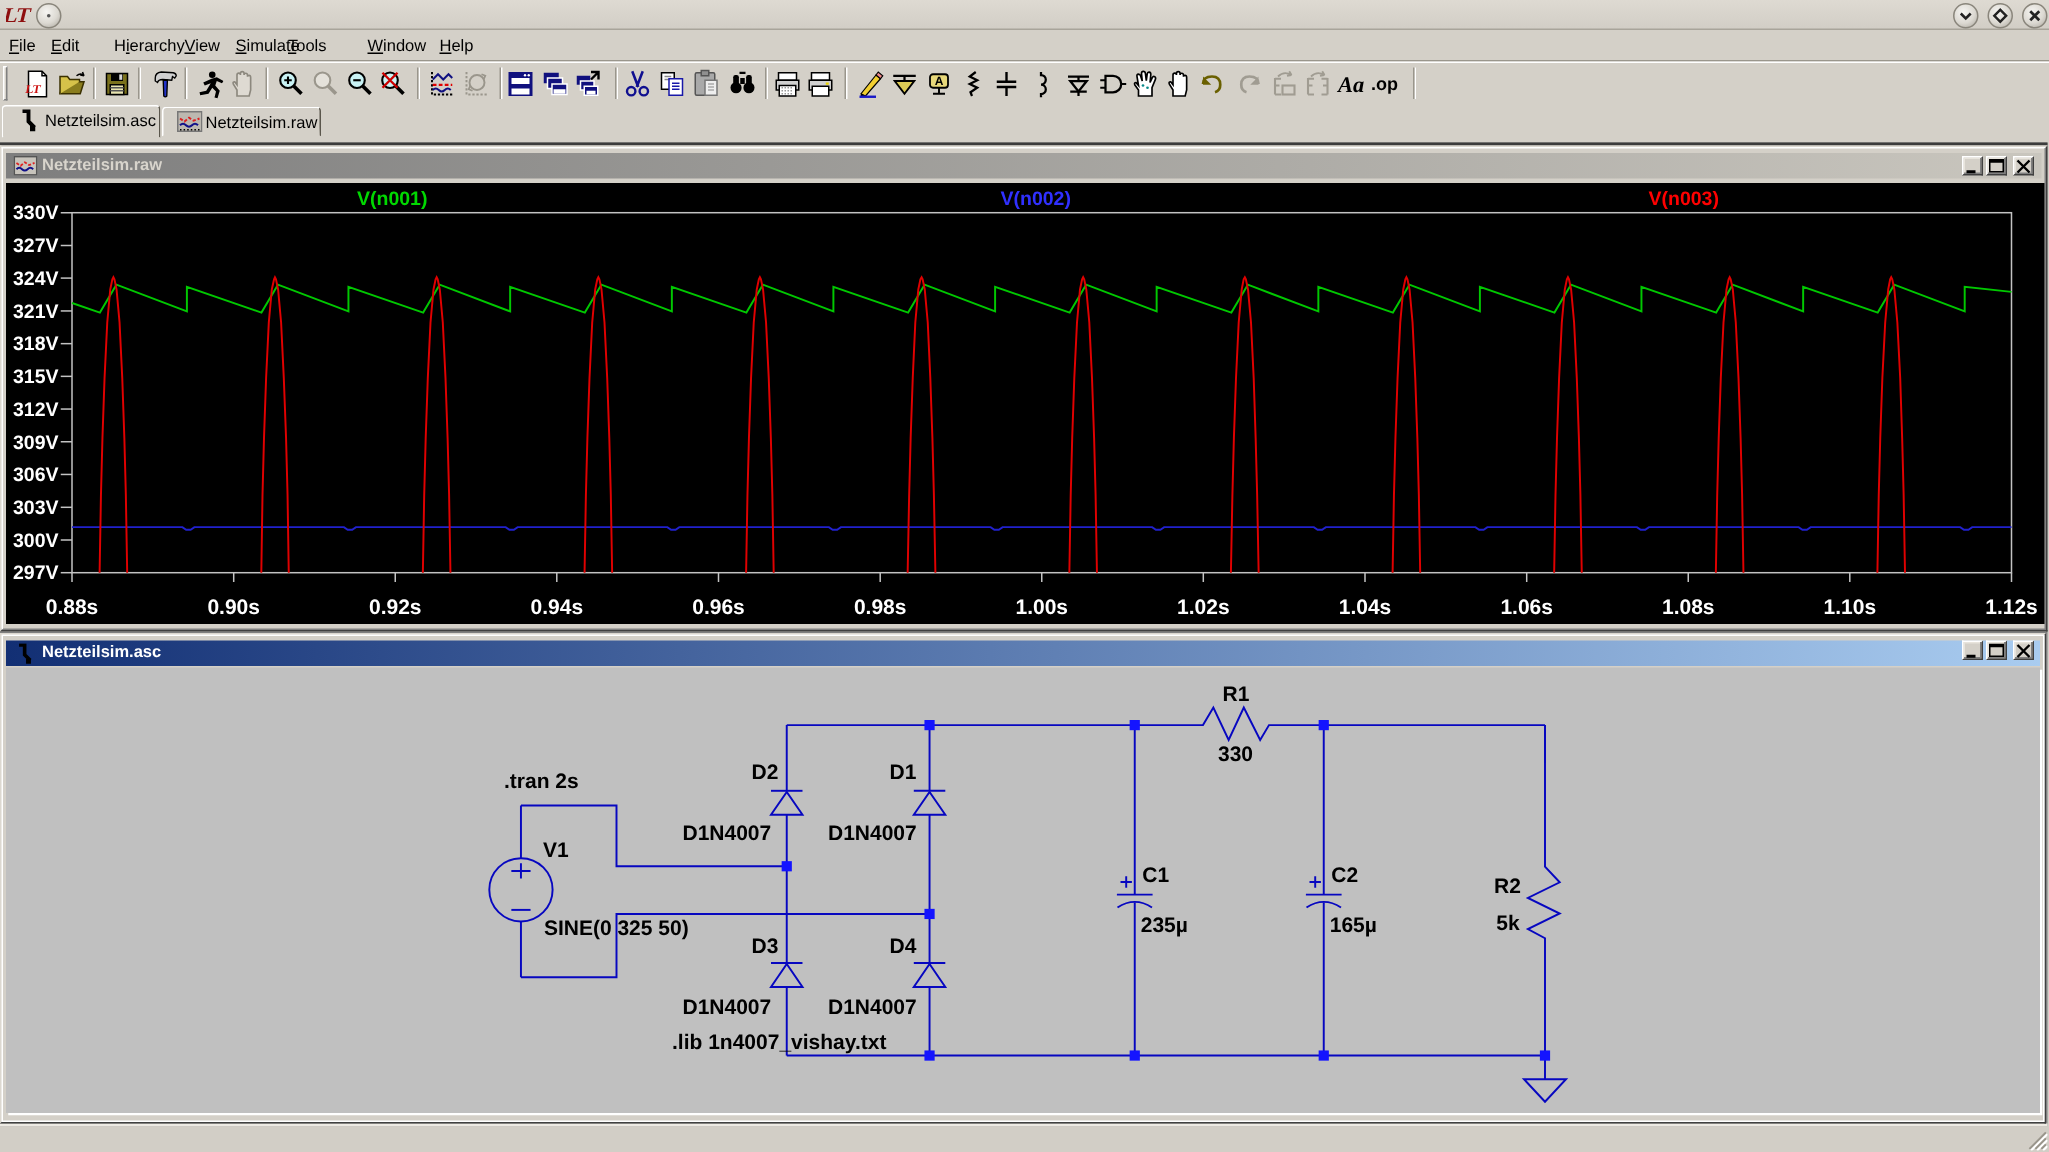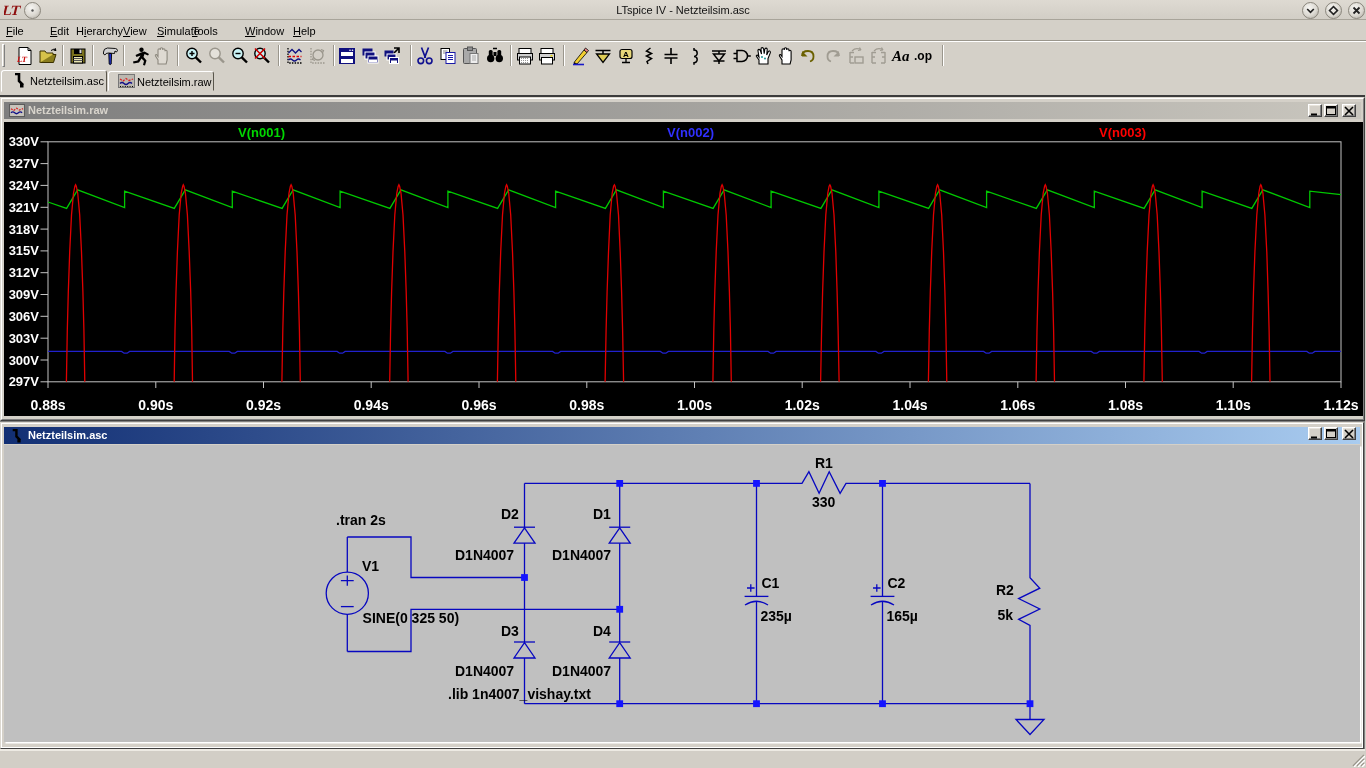--- a/index.html
+++ b/index.html
@@ -43,40 +43,39 @@
 <body>
 <div id="titlebar">
 <svg id="ltlogo" width="26" height="16">
       <text x="1" y="13" transform="skewX(-14)" style="font:bold 14px 'Liberation Serif',serif" fill="#8e0e0e">LT</text>
     </svg>
 <div class="rb" style="left:24.0px">
       <svg width="17" height="17">
         <circle cx="8.5" cy="8.5" r="1.2" fill="#555"></circle>
       </svg>
     </div>
-<div id="apptitle">LTspice IV - Netzteilsim.asc</div>
 <div class="rb" style="left:1301.5px">
       <svg width="17" height="17">
         <path d="M5.2,7 l3.3,3.3 L11.8,7" stroke="#222" stroke-width="1.7" fill="none"></path>
       </svg>
     </div>
     <div class="rb" style="left:1324.5px">
       <svg width="17" height="17">
         <rect x="5.7" y="5.7" width="5.6" height="5.6" transform="rotate(45 8.5 8.5)" fill="none" stroke="#222" stroke-width="1.6"></rect>
       </svg>
     </div>
     <div class="rb" style="left:1347.5px">
       <svg width="17" height="17">
         <path d="M5.5,5.5 l6,6 M11.5,5.5 l-6,6" stroke="#222" stroke-width="1.8" fill="none"></path>
       </svg>
     </div>
 </div>
 <div id="menubar">
     <span class="mi" style="left:6px"><u>F</u>ile</span>
-    <span class="mi" style="left:50px"><u>E</u>dit</span>
+    <span class="mi" style="left:34px"><u>E</u>dit</span>
     <span class="mi" style="left:76px">H<u>i</u>erarchy</span>
     <span class="mi" style="left:123px"><u>V</u>iew</span>
     <span class="mi" style="left:157px"><u>S</u>imulate</span>
     <span class="mi" style="left:192px"><u>T</u>ools</span>
     <span class="mi" style="left:245px"><u>W</u>indow</span>
     <span class="mi" style="left:293px"><u>H</u>elp</span>
   </div>
 <div id="menuline"></div>
 <div id="toolbar">
     <div id="grip"></div>

